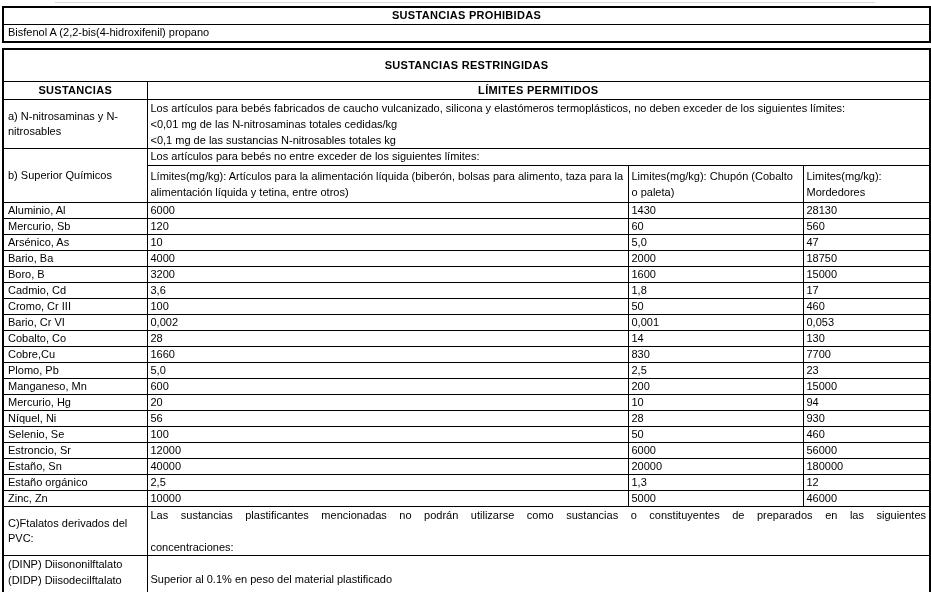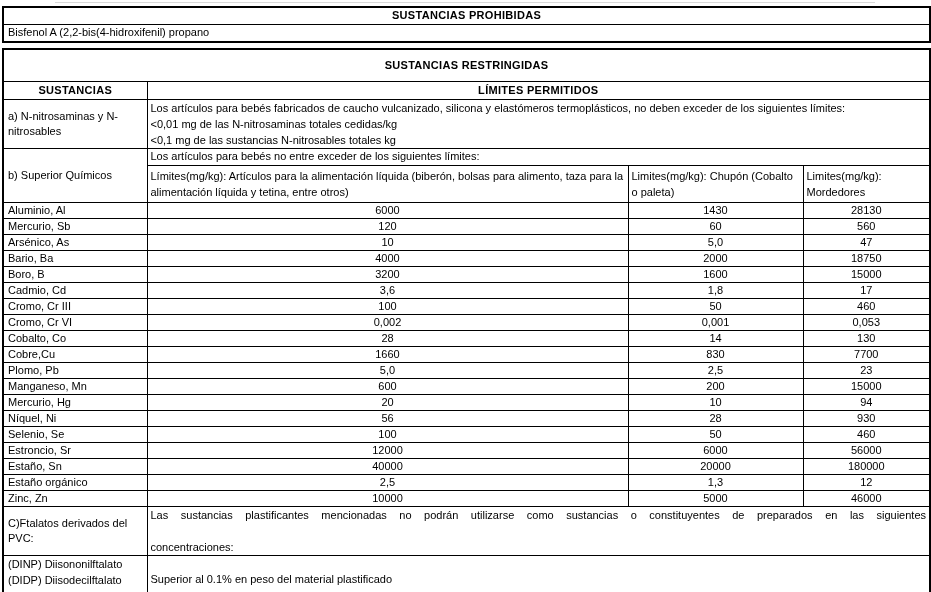--- a/index.html
+++ b/index.html
@@ -33,21 +33,21 @@
     vertical-align: middle;
     overflow: hidden;
     line-height: 15px;
   }
   .title {
     font-weight: bold;
     text-align: center;
     letter-spacing: 0.3px;
   }
   .left   { text-align: left; }
-  .center { text-align: center; }
+  .center { }
   .ln     { line-height: 16px; }
   .nowrap { white-space: nowrap; }
   .hdr2   { line-height: 16px; text-align: left; }
   .just   { text-align: justify; }
   .jline  { line-height: 16px; text-align: justify; }
   .jline::after { content: ""; display: inline-block; width: 100%; height: 0; }
   .padless { padding: 0 4px; }
 </style>
 </head>
 <body>
@@ -138,21 +138,21 @@
         <td class="center">1,8</td>
         <td class="center">17</td>
       </tr>
       <tr>
         <td class="left padless">Cromo, Cr III</td>
         <td class="center">100</td>
         <td class="center">50</td>
         <td class="center">460</td>
       </tr>
       <tr>
-        <td class="left padless">Cromo, Cr VI</td>
+        <td class="left padless">Bario, Cr VI</td>
         <td class="center">0,002</td>
         <td class="center">0,001</td>
         <td class="center">0,053</td>
       </tr>
       <tr>
         <td class="left padless">Cobalto, Co</td>
         <td class="center">28</td>
         <td class="center">14</td>
         <td class="center">130</td>
       </tr>

